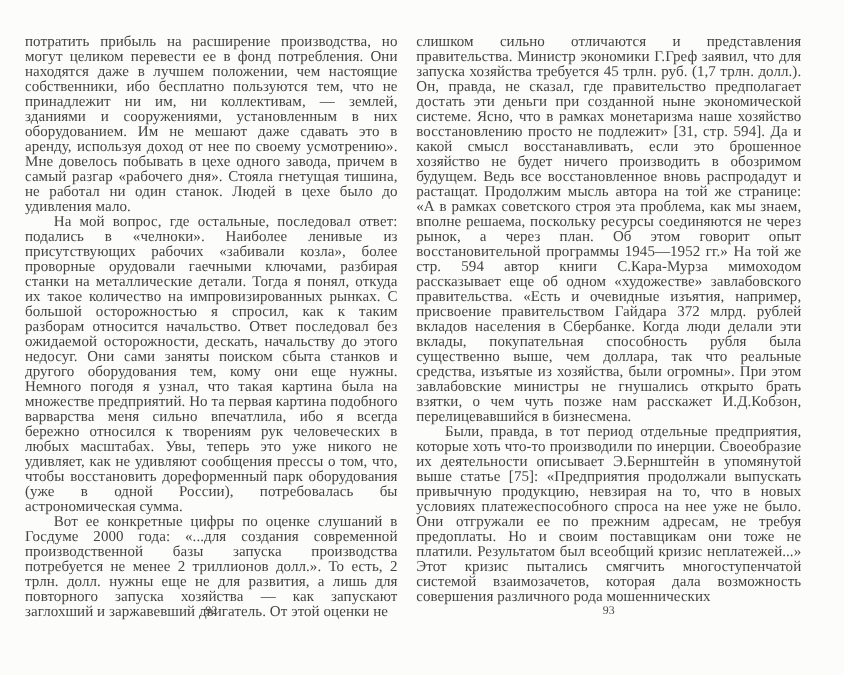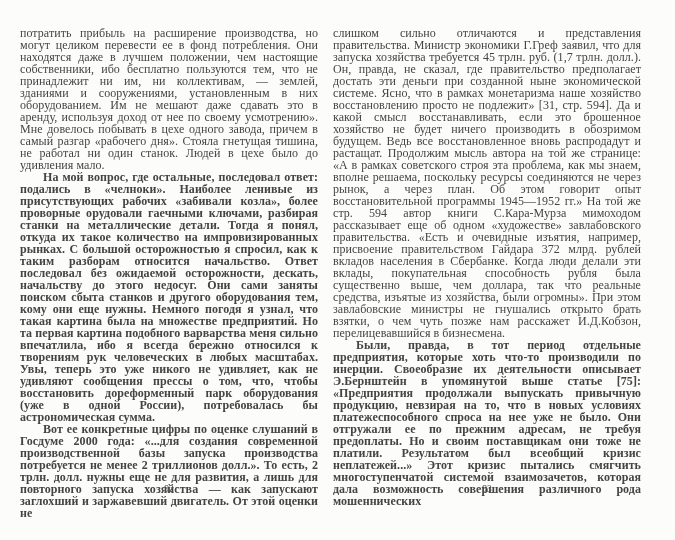--- a/index.html
+++ b/index.html
@@ -34,21 +34,20 @@
   .page-body p.para {
     margin: 0;
     font-size: 12px;
     line-height: 12px;
     color: #45443f;
     text-align: justify;
     letter-spacing: 0.05px;
   }
   .page-body p.para.indent {
     text-indent: 23px;
-    font-weight: bold;
   }
   .page-number {
     position: absolute;
     top: 457px;
     left: 0;
     right: 0;
     text-align: center;
     font-size: 9.5px;
     color: #4c4b46;
   }

